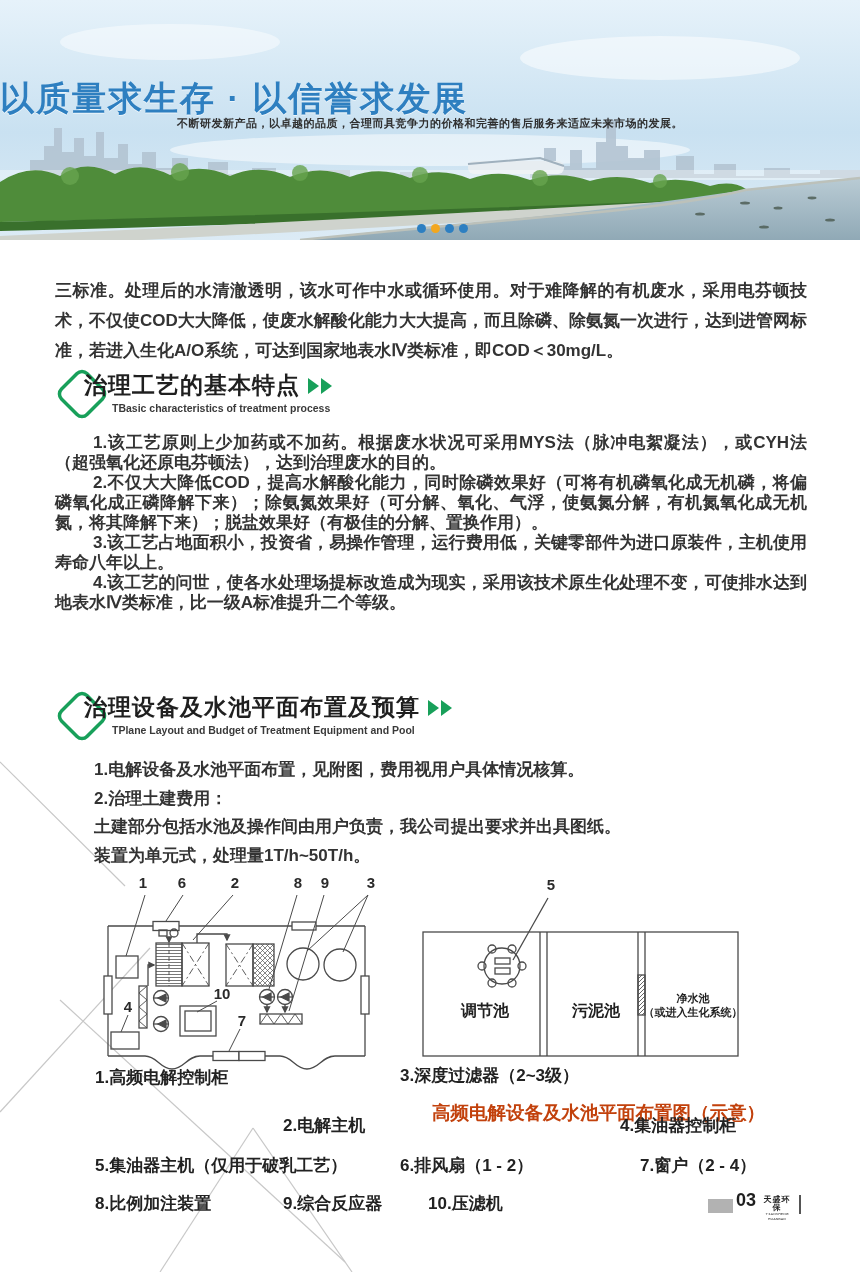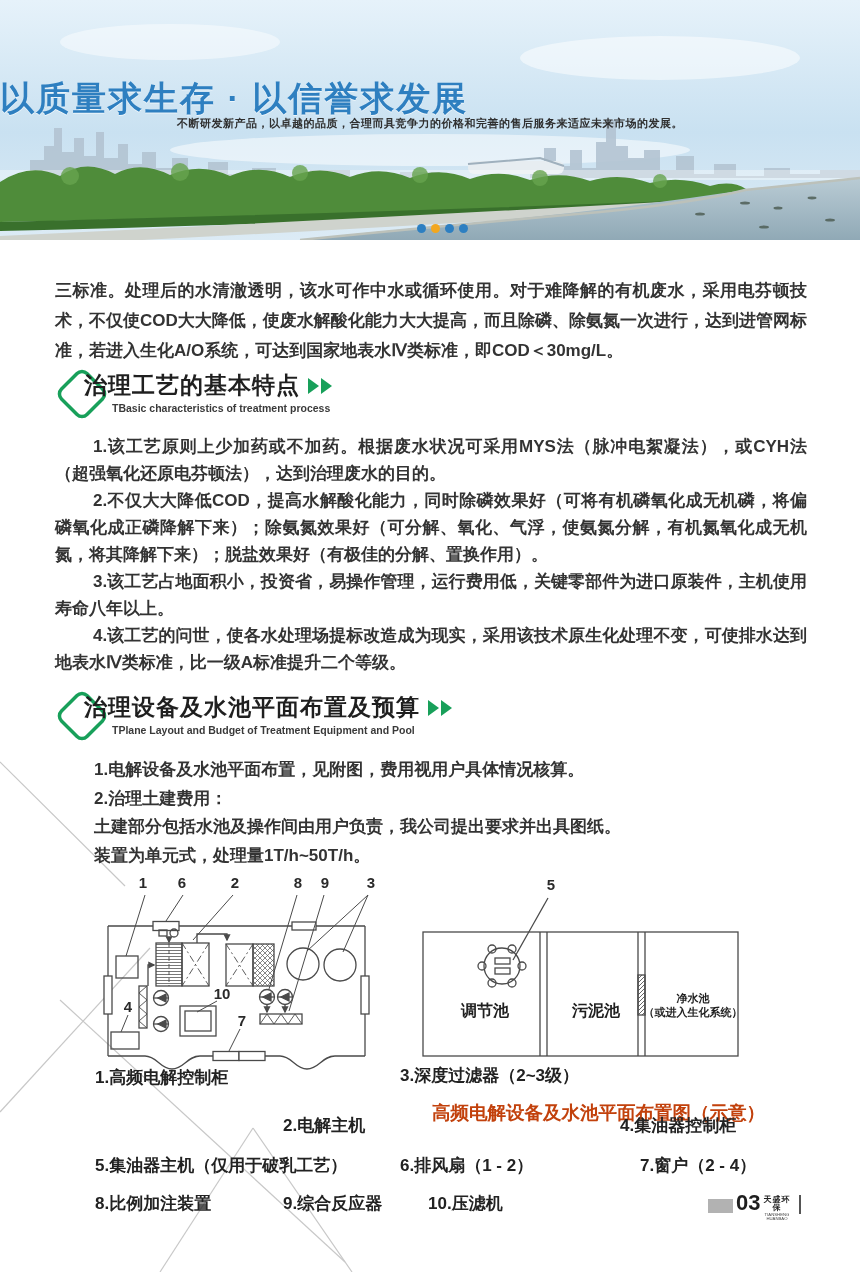--- a/index.html
+++ b/index.html
@@ -15,21 +15,21 @@
     text-shadow:0 1px 0 rgba(255,255,255,.6);}
   .banner-sub{position:absolute;left:0;top:116px;width:860px;text-align:center;
     font-size:11px;font-weight:bold;color:#2f2f2f;letter-spacing:.5px;}
   .dots{position:absolute;left:417px;top:224px;display:flex;gap:5px;}
   .dot{width:9px;height:9px;border-radius:50%;background:#2d7fc1;}
   .dot.active{background:#f2a71f;}
   
   .bodytext{position:absolute;left:55px;width:752px;font-size:17px;font-weight:bold;
     color:#333;text-align:justify;z-index:1;}
   #intro{top:276px;line-height:30px;}
-  #s1-paras{top:433px;line-height:27px;}
+  #s1-paras{top:433px;line-height:20px;}
   #s1-paras p,#intro p{margin:0;}
   #s1-paras p{text-indent:38px;}
   #s2-paras{position:absolute;left:94px;top:756px;width:700px;font-size:17px;
     font-weight:bold;line-height:28.5px;z-index:1;}
   #s2-paras p{margin:0;}
   
   .sec{position:absolute;left:50px;z-index:1;}
   .sec .diamond{position:absolute;left:0;top:0;}
   .sec .titlerow{position:absolute;left:34px;top:8px;display:flex;align-items:center;white-space:nowrap;}
   .sec .title{font-size:23px;font-weight:bold;color:#1f1f1f;letter-spacing:1px;}
@@ -42,22 +42,22 @@
   #sec2{top:684px;width:480px;height:70px;}
   
   #diagram{position:absolute;left:85px;top:868px;z-index:1;}
   .dcaption{position:absolute;left:105px;top:1100px;width:660px;text-align:right;
     font-size:18.5px;font-weight:bold;color:#c2410c;z-index:1;}
   
   .leg{position:absolute;font-size:17px;font-weight:bold;color:#222;white-space:nowrap;z-index:1;}
   
   #footer{position:absolute;left:700px;top:1192px;width:130px;height:30px;z-index:1;}
   .pgbox{position:absolute;left:8px;top:7px;width:25px;height:14px;background:#b2b2b2;}
-  .pgnum{position:absolute;left:36px;top:-2px;font-size:22px;font-weight:bold;color:#1e1e1e;text-align:center;}
-  .brand{position:absolute;left:60px;top:4px;width:34px;text-align:center;line-height:1;}
+  .pgnum{position:absolute;left:36px;top:-2px;font-size:18px;font-weight:bold;color:#1e1e1e;text-align:center;}
+  .brand{position:absolute;left:60px;top:4px;width:34px;text-align:center;line-height:1;font-family:Liberation Mono, monospace;}
   .brand .cn{font-size:8px;font-weight:bold;color:#222;letter-spacing:1px;}
   .brand .en{font-size:5px;color:#444;transform:scale(.85);letter-spacing:0;}
   .fdiv{position:absolute;left:99px;top:3px;width:1.5px;height:19px;background:#555;}
   
   text{font-family:"Liberation Sans",sans-serif;}
   .num{font-size:15px;font-weight:bold;fill:#2a2a2a;}
   .pool{font-size:16px;font-weight:bold;fill:#1f1f1f;}
   .pool-s{font-size:11px;font-weight:bold;fill:#1f1f1f;}
 </style>
 </head>

